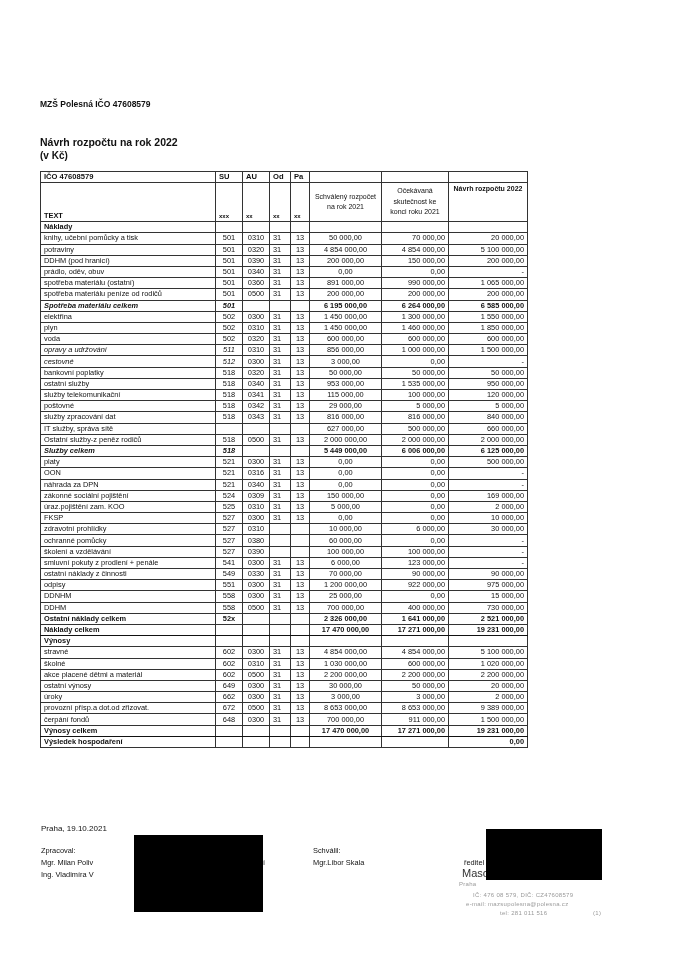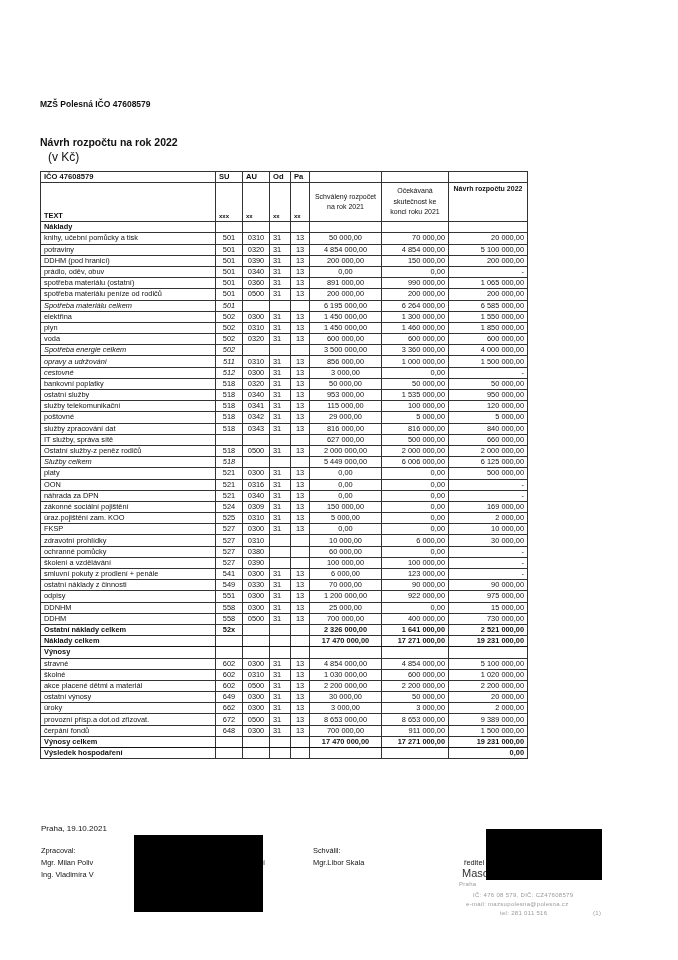--- a/index.html
+++ b/index.html
@@ -1,42 +1,42 @@
 <!DOCTYPE html>
 <html><head>
 <meta charset="utf-8">
 <style>
   html, body { margin:0; padding:0; background:#ffffff; }
   body { width:678px; height:960px; position:relative; overflow:hidden;
          font-family:"Liberation Sans", "DejaVu Sans", sans-serif; color:#111; }
   .page { position:absolute; left:0; top:0; width:678px; height:960px; }
   .org { position:absolute; left:40px; top:99px; font-size:8.5px; font-weight:bold; }
   .title { position:absolute; left:40px; top:136px; font-size:10.5px; font-weight:bold; }
-  .subtitle { position:absolute; left:40px; top:150px; font-size:12px; font-weight:normal;margin-left:8px; }
+  .subtitle { position:absolute; left:40px; top:150px; font-size:10px; font-weight:bold; }
 
   table.budget { position:absolute; left:40px; top:171px; border-collapse:collapse;
                  font-size:7.4px; table-layout:fixed; border:1.5px solid #111; }
   table.budget td { border:1px solid #333; padding:0 3px; height:10.2px; line-height:10px;
                     white-space:nowrap; overflow:hidden; }
   td.c-text { width:168px; text-align:left; }
   td.c-su { width:20px; text-align:center; }
   td.c-au { width:20px; text-align:center; }
   td.c-od { width:14px; text-align:left; }
   td.c-pa { width:12px; text-align:center; }
   td.c-v1 { width:65px; text-align:center; }
   td.c-v2 { width:60px; text-align:right; }
   td.c-v3 { width:72px; text-align:right; }
   tr.hdr1 td { font-weight:bold; font-size:7.6px; }
   tr.hdr2 td { height:38px; vertical-align:bottom; }
   tr.hdr2 td.hdr-col { text-align:center; font-size:7px; line-height:10.5px; vertical-align:middle; }
   tr.hdr2 td.hdr-col3 { text-align:center; font-size:7px; vertical-align:top; font-weight:bold; line-height:11px; }
   tr.hdr2 td.hdr-code { font-size:6px; font-weight:bold; }
   tr.hdr2 td.hdr-text { font-weight:bold; font-size:7.4px; }
   tr.sec td { font-weight:bold; }
-  tr.sub td { font-weight:normal; font-style:italic; }
+  tr.sub td { font-weight:bold; font-style:italic; }
   tr.sub td.c-v1, tr.sub td.c-v2, tr.sub td.c-v3 { font-style:normal; }
   tr.total td { font-weight:bold; border-top:1.6px solid #111; border-bottom:1.6px solid #111; }
   tr.ital td.c-text, tr.ital td.c-su { font-style:italic; }
   tr.result td { font-weight:bold; }
 
   .date { position:absolute; left:41px; top:824px; font-size:8px; }
   .sig-label-l { position:absolute; left:41px; top:846px; font-size:7.4px; }
   .sig-l1 { position:absolute; left:41px; top:858px; font-size:7.4px; }
   .sig-l2 { position:absolute; left:41px; top:870px; font-size:7.4px; }
   .sig-suffix { position:absolute; left:259px; top:858px; font-size:7.4px; }
@@ -186,30 +186,20 @@
         <tr class="item">
           <td class="c-text">voda</td>
           <td class="c-su">502</td>
           <td class="c-au">0320</td>
           <td class="c-od">31</td>
           <td class="c-pa">13</td>
           <td class="c-v1">600 000,00</td>
           <td class="c-v2">600 000,00</td>
           <td class="c-v3">600 000,00</td>
         </tr>
-        <tr class="sub">
-          <td class="c-text">Spotřeba energie celkem</td>
-          <td class="c-su">502</td>
-          <td class="c-au"></td>
-          <td class="c-od"></td>
-          <td class="c-pa"></td>
-          <td class="c-v1">3 500 000,00</td>
-          <td class="c-v2">3 360 000,00</td>
-          <td class="c-v3">4 000 000,00</td>
-        </tr>
         <tr class="ital">
           <td class="c-text">opravy a udržování</td>
           <td class="c-su">511</td>
           <td class="c-au">0310</td>
           <td class="c-od">31</td>
           <td class="c-pa">13</td>
           <td class="c-v1">856 000,00</td>
           <td class="c-v2">1 000 000,00</td>
           <td class="c-v3">1 500 000,00</td>
         </tr>

